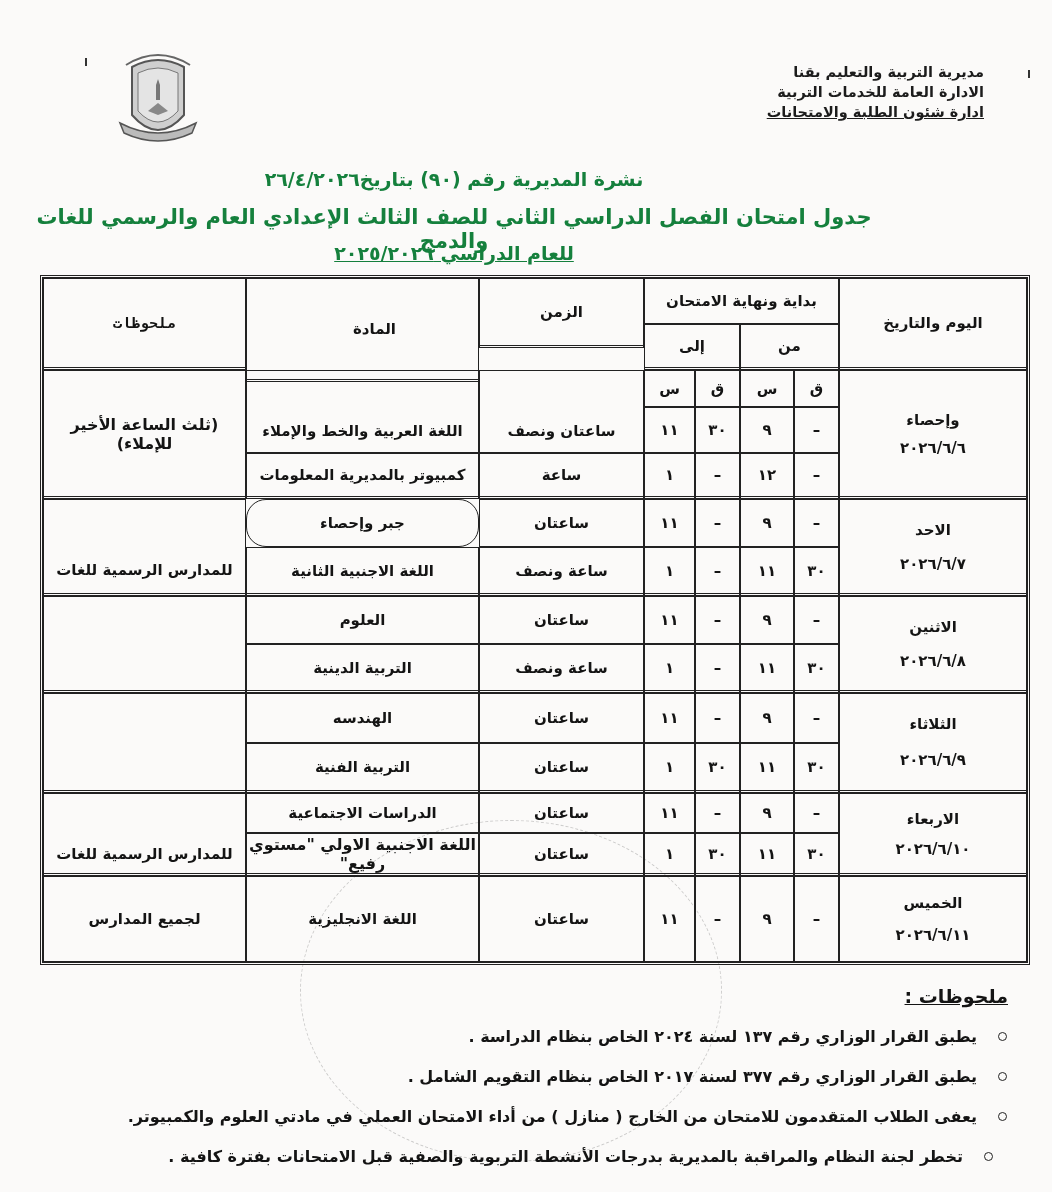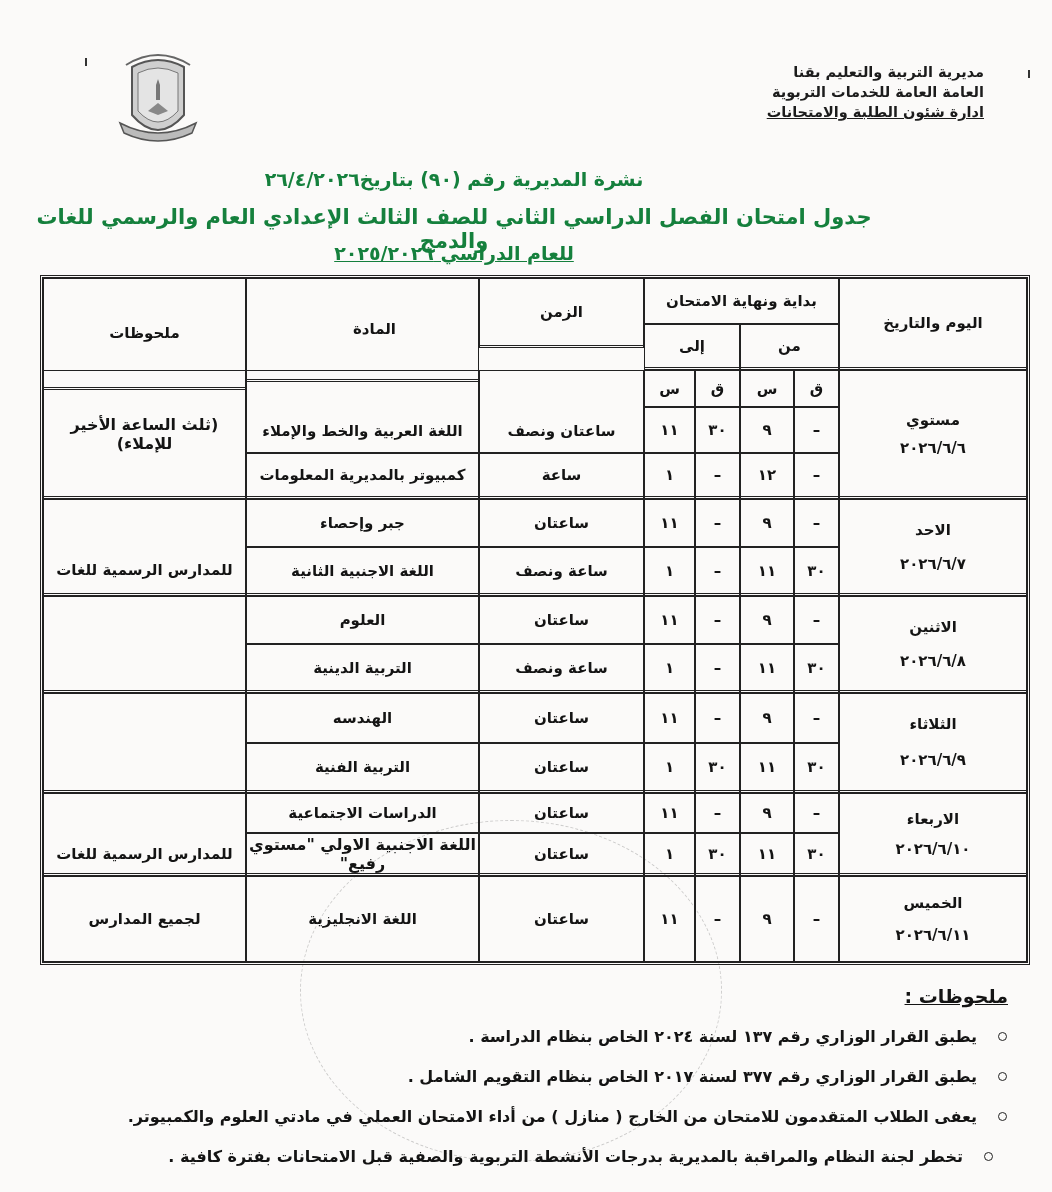--- a/index.html
+++ b/index.html
@@ -43,42 +43,42 @@
     <path d="M26 28 Q46 18 66 28 L66 66 Q46 88 26 66 Z" fill="#e4e4e4" stroke="#777" stroke-width="1"></path>
     <path d="M8 78 Q46 98 84 78 L80 88 Q46 104 12 88 Z" fill="#bbb" stroke="#555" stroke-width="1.5"></path>
     <path d="M36 66 L46 58 L56 66 L46 70 Z" fill="#888"></path>
     <path d="M44 40 L46 34 L48 40 L48 55 L44 55 Z" fill="#777"></path>
     <path d="M14 20 Q46 0 78 20" fill="none" stroke="#666" stroke-width="2"></path>
   </svg>
 </div>
 
 <div class="abs hdr-org">
   <div>مديرية التربية والتعليم بقنا</div>
-  <div>العامة العامة للخدمات التربوية</div>
+  <div>الادارة العامة للخدمات التربية</div>
   <div class="u">ادارة شئون الطلبة والامتحانات</div>
 </div>
 
 <div class="abs titles t1">نشرة المديرية رقم (٩٠) بتاريخ٢٦/٤/٢٠٢٦</div>
 <div class="abs titles t2">جدول امتحان الفصل الدراسي الثاني للصف الثالث الإعدادي العام والرسمي للغات والدمج</div>
 <div class="abs titles t3">للعام الدراسي ٢٠٢٥/٢٠٢٦</div>
 
 <div class="abs stamp"></div>
 
 <div class="abs tbl">
 
   <div class="c thick-b" style="right:0; top:0; width:188px; height:92px;">اليوم والتاريخ</div>
   <div class="c" style="right:188px; top:0; width:195px; height:46px;">بداية ونهاية الامتحان</div>
   <div class="c thick-b" style="right:188px; top:46px; width:99px; height:46px;">من</div>
   <div class="c thick-b" style="right:287px; top:46px; width:96px; height:46px;">إلى</div>
   <div class="c thick-b" style="right:383px; top:0; width:165px; height:70px;">الزمن</div>
   <div class="c thick-b" style="right:548px; top:0; width:233px; height:104px;padding-left:24px;">المادة</div>
-  <div class="c thick-b" style="right:781px; top:0; width:203px; height:112px;">ملحوظات</div>
+  <div class="c thick-b" style="right:781px; top:0; width:203px; height:92px;font-family:Liberation Mono, monospace;">ملحوظات</div>
 
   <div class="c thick-b" style="right:0; top:92px; width:188px; height:129px; flex-direction:column; gap:10px;">
-    <span>مستوي</span>
+    <span>وإحصاء</span>
     <span>٢٠٢٦/٦/٦</span>
   </div>
 
   <div class="c" style="right:188px; top:92px; width:45px; height:37px;">ق</div>
   <div class="c" style="right:233px; top:92px; width:54px; height:37px;">س</div>
   <div class="c" style="right:287px; top:92px; width:45px; height:37px;">ق</div>
   <div class="c" style="right:332px; top:92px; width:51px; height:37px;">س</div>
 
   <div class="c" style="right:188px; top:129px; width:45px; height:46px;">–</div>
   <div class="c" style="right:233px; top:129px; width:54px; height:46px;">٩</div>
@@ -97,21 +97,21 @@
 
   <div class="c thick-b" style="right:0; top:221px; width:188px; height:97px; flex-direction:column; gap:16px;">
     <span>الاحد</span>
     <span>٢٠٢٦/٦/٧</span>
   </div>
   <div class="c" style="right:188px; top:221px; width:45px; height:48px;">–</div>
   <div class="c" style="right:233px; top:221px; width:54px; height:48px;">٩</div>
   <div class="c" style="right:287px; top:221px; width:45px; height:48px;">–</div>
   <div class="c" style="right:332px; top:221px; width:51px; height:48px;">١١</div>
   <div class="c" style="right:383px; top:221px; width:165px; height:48px;">ساعتان</div>
-  <div class="c" style="right:548px; top:221px; width:233px; height:48px;">جبر وإحصاء</div>
+  <div class="c" style="right:548px; top:221px; width:233px; height:48px;border-radius:20px;">جبر وإحصاء</div>
   <div class="c thick-b" style="right:188px; top:269px; width:45px; height:49px;">٣٠</div>
   <div class="c thick-b" style="right:233px; top:269px; width:54px; height:49px;">١١</div>
   <div class="c thick-b" style="right:287px; top:269px; width:45px; height:49px;">–</div>
   <div class="c thick-b" style="right:332px; top:269px; width:51px; height:49px;">١</div>
   <div class="c thick-b" style="right:383px; top:269px; width:165px; height:49px;">ساعة ونصف</div>
   <div class="c thick-b" style="right:548px; top:269px; width:233px; height:49px;">اللغة الاجنبية الثانية</div>
   <div class="c thick-b" style="right:781px; top:221px; width:203px; height:97px; align-items:flex-end; padding-bottom:14px;">للمدارس الرسمية للغات</div>
 
   <div class="c thick-b" style="right:0; top:318px; width:188px; height:97px; flex-direction:column; gap:16px;">
     <span>الاثنين</span>

